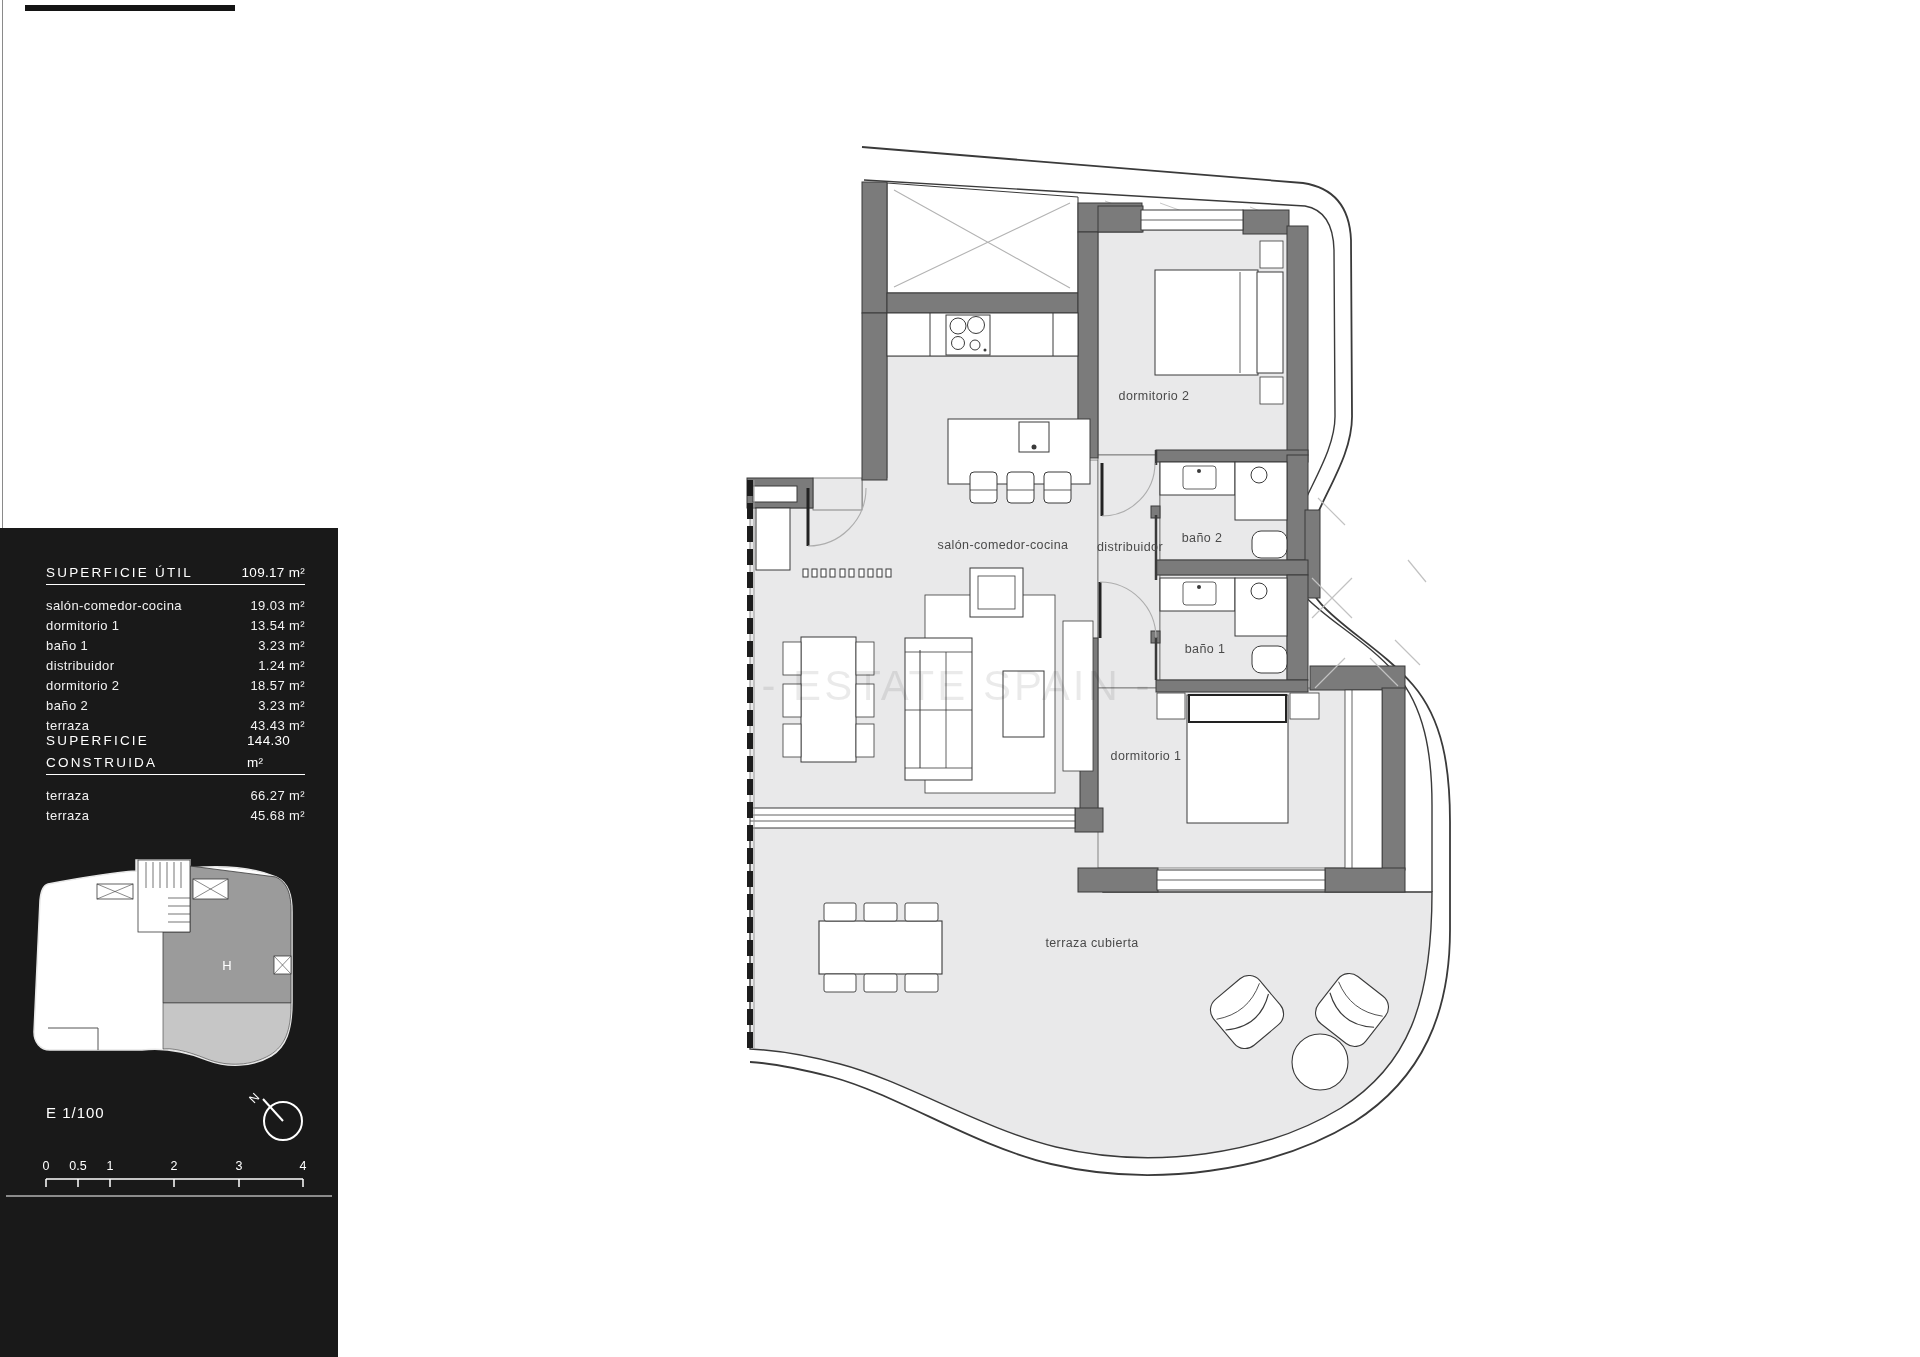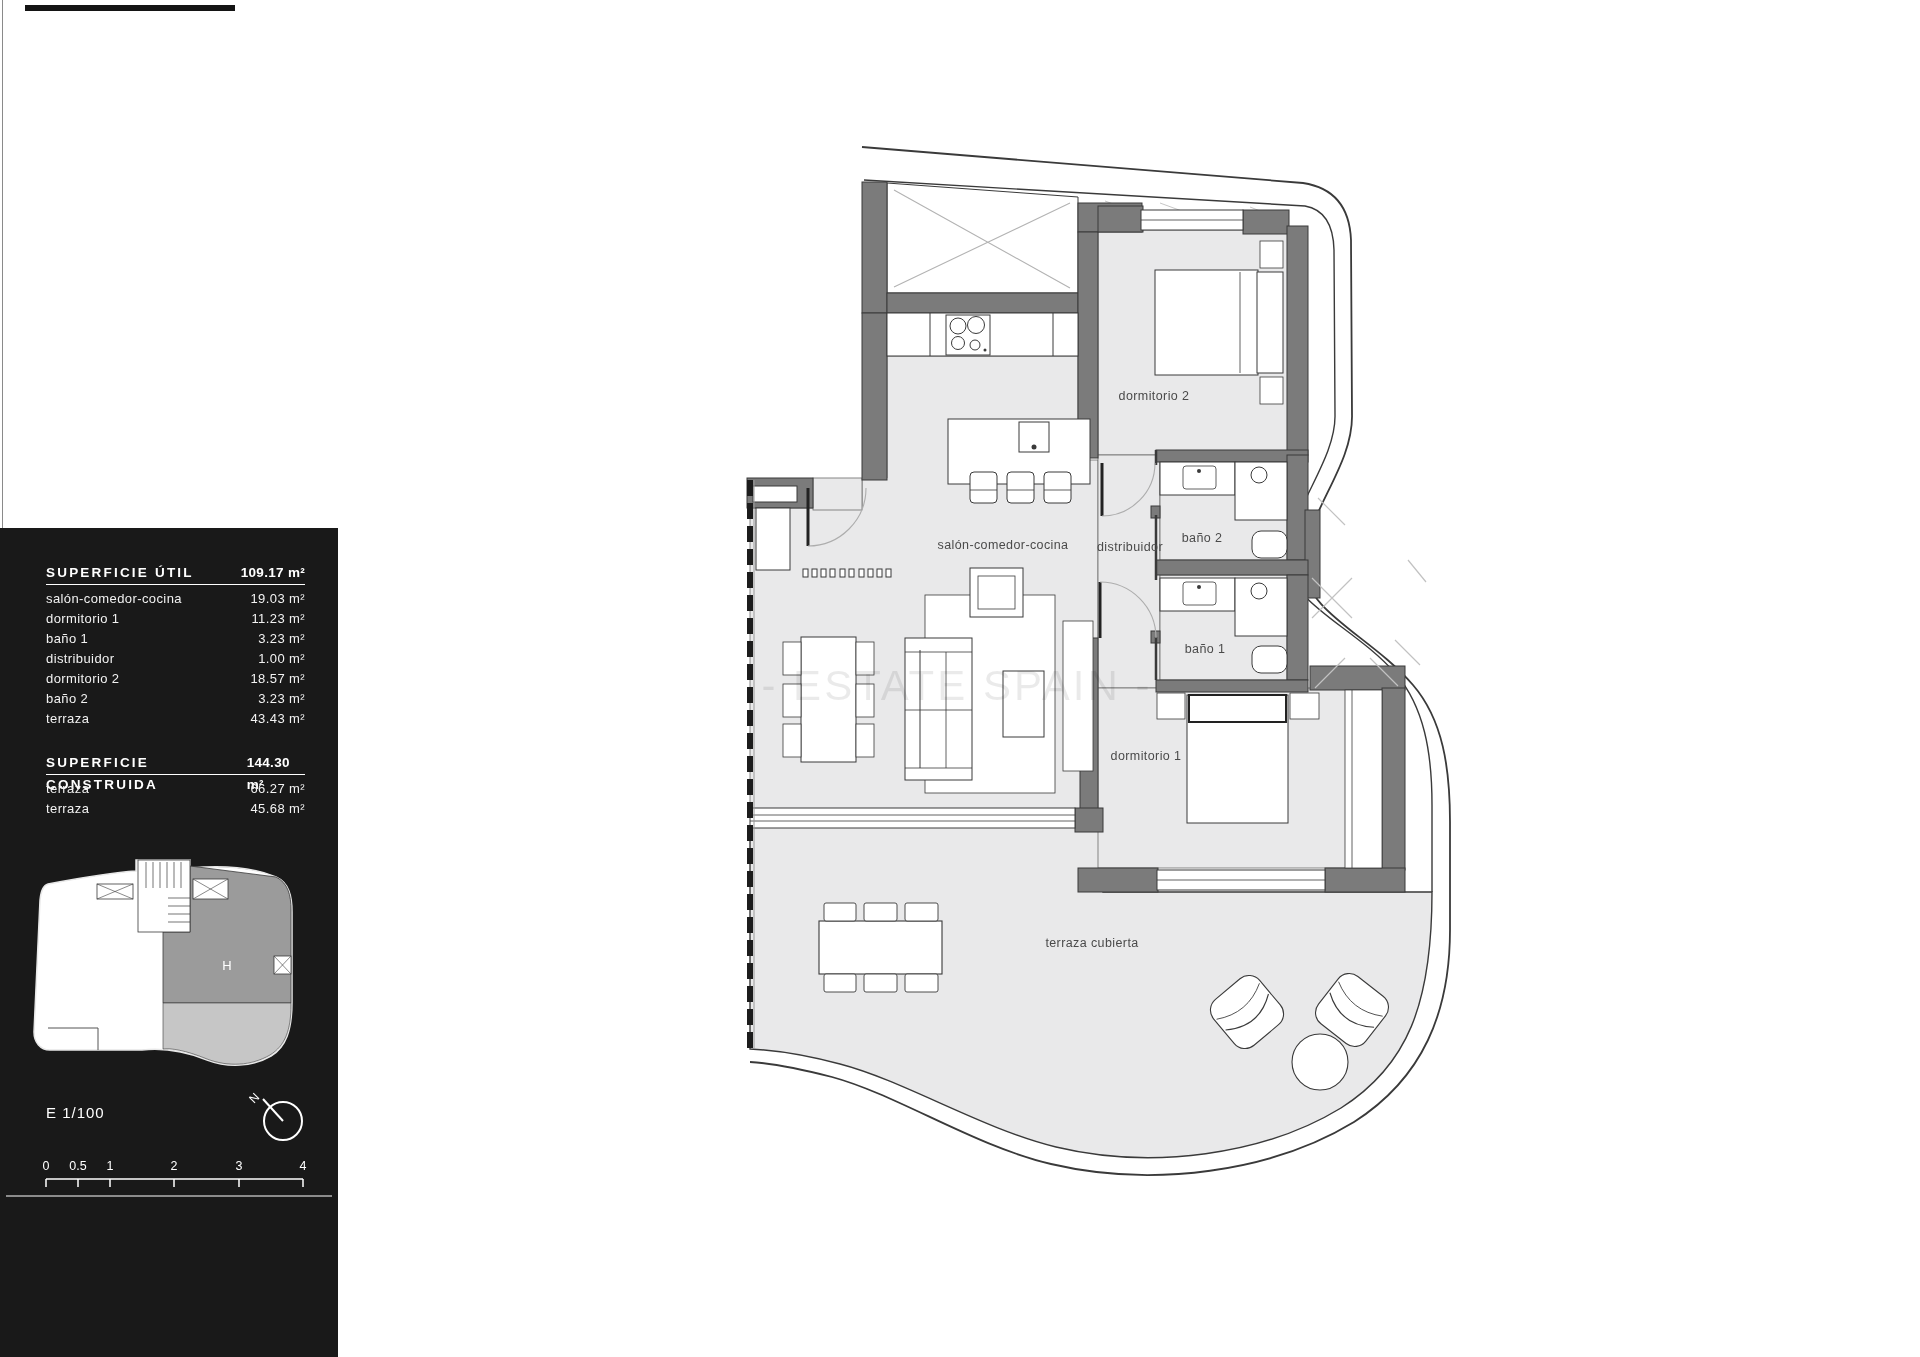--- a/index.html
+++ b/index.html
@@ -8,22 +8,22 @@
   
   .topmark{position:absolute;left:25px;top:5px;width:210px;height:6px;background:#141414;}
   .leftmark{position:absolute;left:2px;top:0;width:1px;height:528px;background:#8a8a8a;}
   
   .plan-svg{position:absolute;left:0;top:0;width:1920px;height:1357px;}
   
   .panel{position:absolute;left:0;top:528px;width:338px;height:829px;background:#191919;color:#fff;}
   .tbl{position:absolute;left:46px;width:259px;}
   .trow{display:flex;justify-content:space-between;align-items:baseline;height:20px;
         font-size:13px;line-height:20px;color:#f2f2f2;letter-spacing:.4px;}
-  .thead{font-weight:bold;font-size:13.5px;height:22px;line-height:22px;
-         border-bottom:1.6px solid #ffffff;margin-bottom:4px;color:#fff;}
+  .thead{font-weight:normal;font-size:13.5px;height:22px;line-height:22px;
+         border-bottom:1.6px solid #ffffff;margin-bottom:11px;color:#fff;align-items:flex-end;}
   .thead .tl{letter-spacing:2.2px;}
   .thead .tv{letter-spacing:.3px;}
   .panel-svg{position:absolute;left:0;top:0;width:338px;height:829px;}
   text{user-select:none;}
 </style>
 </head>
 <body>
 
 <div class="page">
 
@@ -254,29 +254,29 @@
       <div class="trow thead">
         <span class="tl">SUPERFICIE ÚTIL</span>
         <span class="tv">109.17 m²</span>
       </div>
       <div class="trow">
         <span>salón-comedor-cocina</span>
         <span>19.03 m²</span>
       </div>
       <div class="trow">
         <span>dormitorio 1</span>
-        <span>11.23 m²</span>
+        <span>13.54 m²</span>
       </div>
       <div class="trow">
         <span>baño 1</span>
         <span>3.23 m²</span>
       </div>
       <div class="trow">
         <span>distribuidor</span>
-        <span>1.00 m²</span>
+        <span>1.24 m²</span>
       </div>
       <div class="trow">
         <span>dormitorio 2</span>
         <span>18.57 m²</span>
       </div>
       <div class="trow">
         <span>baño 2</span>
         <span>3.23 m²</span>
       </div>
       <div class="trow">

